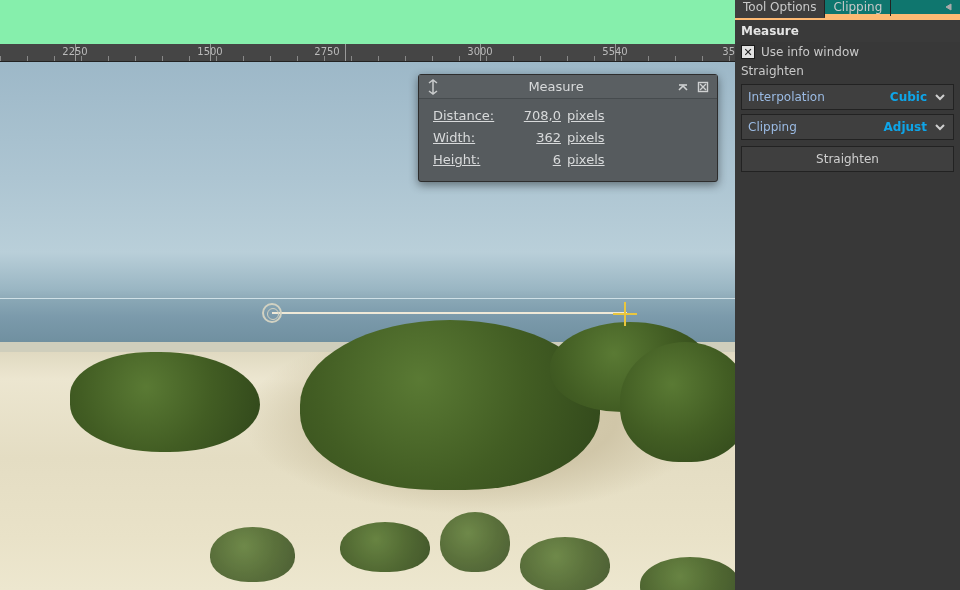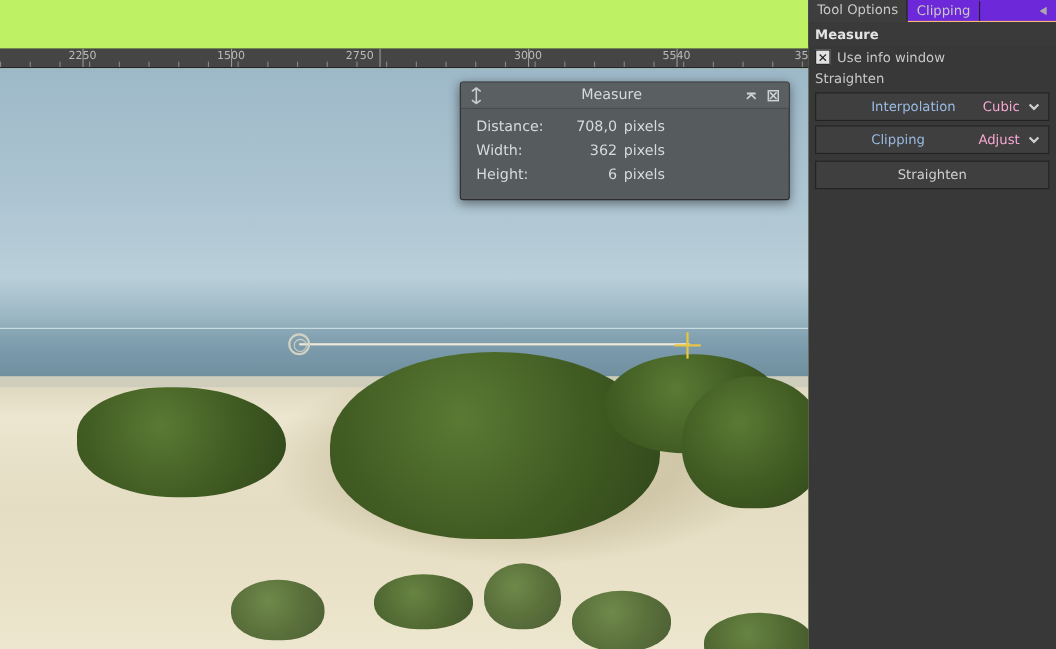--- a/index.html
+++ b/index.html
@@ -11,21 +11,21 @@
     color: #cfcfcf;
     overflow: hidden;
     position: relative;
   }
 
   
   .canvas-area {
     position: absolute;
     left: 0; top: 0;
     width: 735px; height: 590px;
-    background: #bef264;
+    background: #86efac;
   }
   .ruler-h {
     position: absolute;
     left: 0; top: 44px;
     width: 735px; height: 18px;
     background: #454545;
     border-bottom: 1px solid #222;
     overflow: hidden;
     color: #bbb;
     font-size: 10px;
@@ -175,37 +175,38 @@
   }
   .titlebar .win-btn svg { width:12px; height:12px; stroke:#cfd1d2; }
   .measure-panel .body {
     padding: 6px 10px 10px 14px;
   }
   .measure-panel .row {
     display: grid;
     grid-template-columns: 72px 50px auto;
     column-gap: 6px;
     line-height: 22px;
+    text-decoration: underline;
   }
   .measure-panel .row .val { text-align: right; }
 
   
   .sidebar {
     position: absolute;
     right: 0; top: 0;
     width: 225px; height: 590px;
     background: #383838;
     font-size: 12px;
     color: #c9c9c9;
   }
   .tabs {
     display: flex; align-items: center;
     height: 20px;
-    border-bottom: 1px solid #fdba74;
-    background: #6d28d9;
+    border-bottom: 6px solid #fdba74;
+    background: #0f766e;
   }
   .tab {
     padding: 2px 8px;
     border-right: 1px solid #222;
     cursor: pointer;
   }
   .tab.active {
     background: #3e3e3e;
     border-bottom: 2px solid #3e3e3e;
     margin-bottom: -1px;
@@ -258,22 +259,22 @@
   .dropdown-row {
     margin: 4px 6px;
     border: 1px solid #222;
     background: #3f3f3f;
     display: flex; align-items: center;
     height: 26px;
     padding: 0 6px;
     color: #9bbbe4;
     cursor:pointer;
   }
-  .dropdown-row .dd-label { color: #9bbbe4; margin-left: 44px; }
-  .dropdown-row .dd-value { margin-left: auto; margin-right: 6px; color: #f9a8d4; }
+  .dropdown-row .dd-label { color: #9bbbe4; }
+  .dropdown-row .dd-value { margin-left: auto; margin-right: 6px; color: #0ea5e9; font-weight: bold; }
   .dropdown-row .chev {
     width:14px;height:14px;display:flex;align-items:center;justify-content:center;
   }
   .dropdown-row .chev svg { width:12px;height:12px;stroke:#cfcfcf;stroke-width:2;fill:none;}
 
   .big-btn {
     margin: 6px 6px;
     border: 1px solid #222;
     background: #3f3f3f;
     height: 26px;

